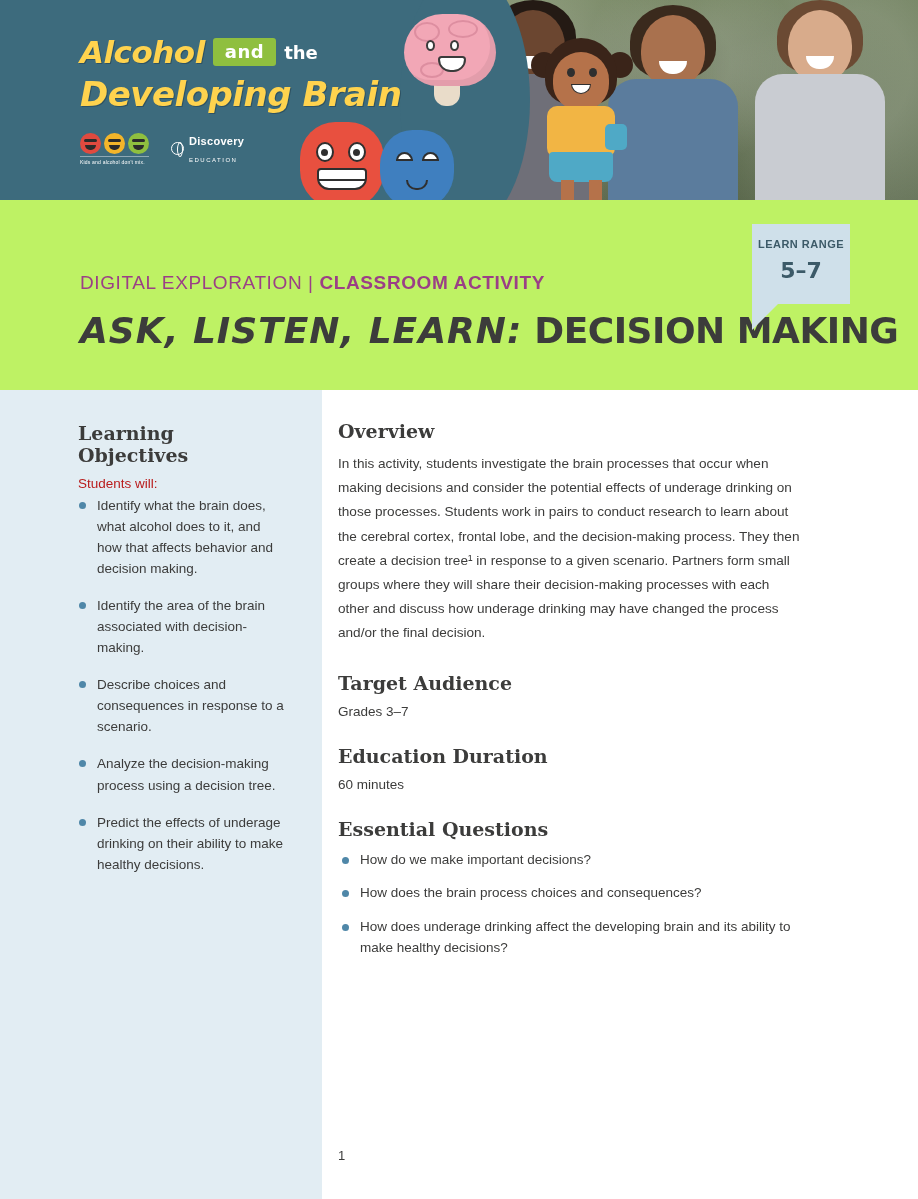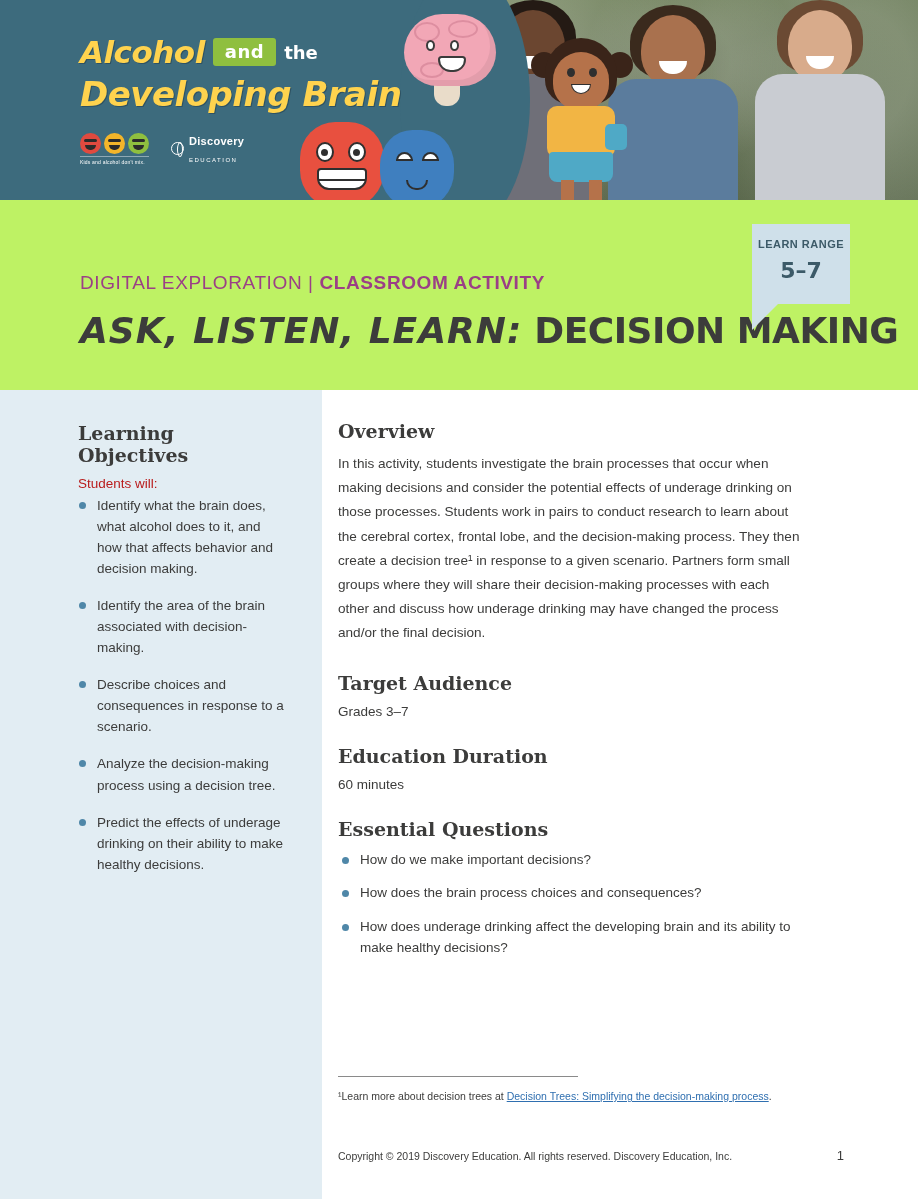--- a/index.html
+++ b/index.html
@@ -559,25 +559,18 @@
     <h2 class="sec spaced">Education Duration</h2>
     <p class="small-line">60 minutes</p>
 
     <h2 class="sec spaced">Essential Questions</h2>
     <ul class="questions">
       <li>How do we make important decisions?</li>
       <li>How does the brain process choices and consequences?</li>
       <li>How does underage drinking affect the developing brain and its ability to make healthy decisions?</li>
     </ul>
 
-    <div class="footnote-wrap">
-      <div class="footnote-rule"></div>
-      <div class="footnote">
-        <span>¹Learn more about decision trees at </span><a href="#">Decision Trees: Simplifying the decision-making process</a><span>.</span>
-      </div>
-    </div>
 
     <div class="page-footer">
-      <span class="copyright">Copyright © 2019 Discovery Education. All rights reserved. Discovery Education, Inc.</span>
       <span class="page-num">1</span>
     </div>
   </main>
 </div>
 
 </body></html>

